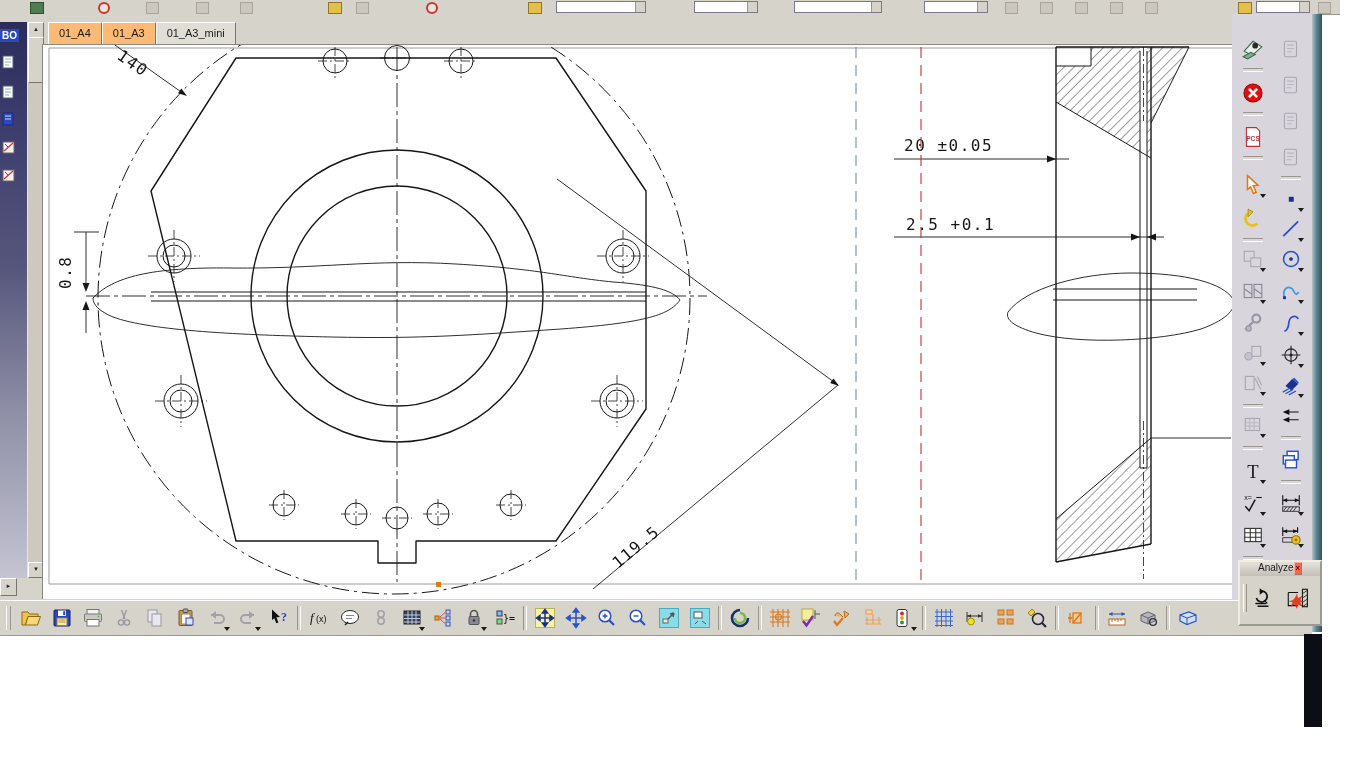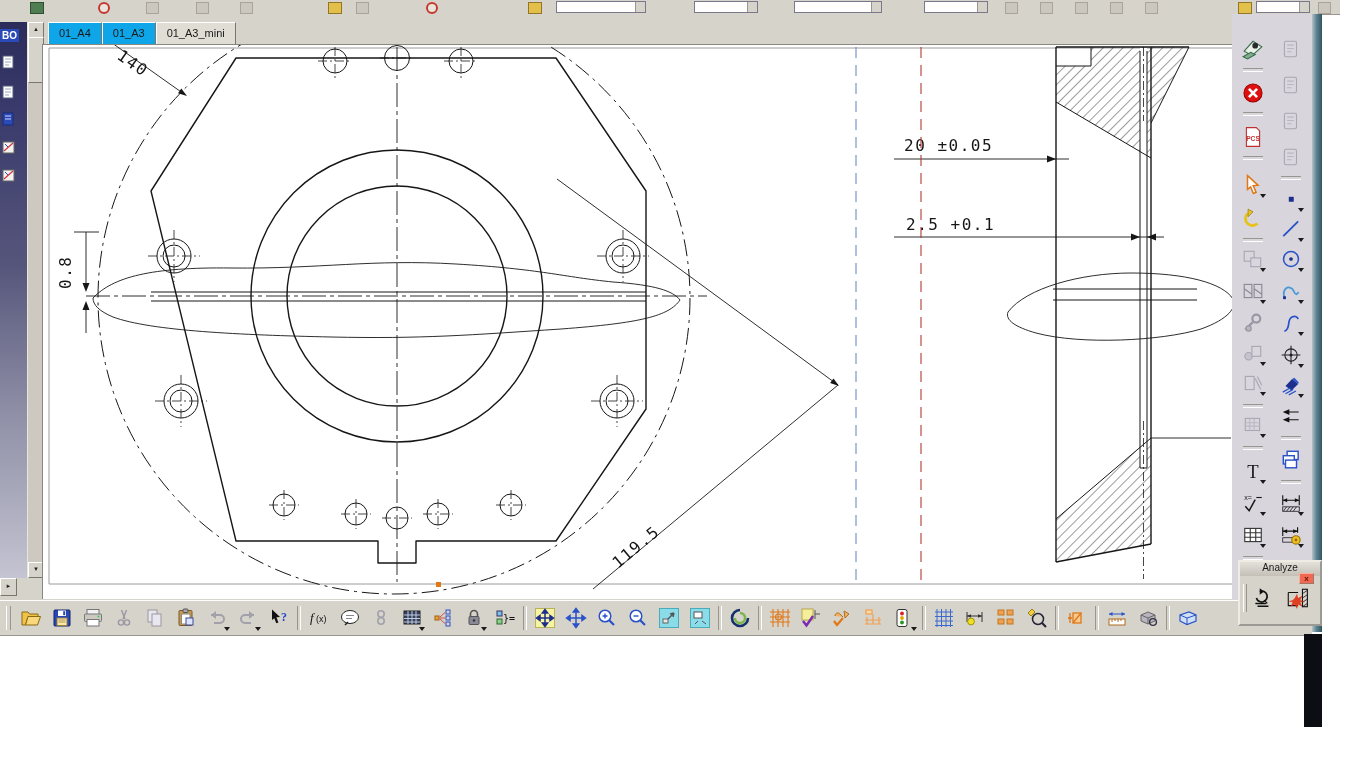--- a/index.html
+++ b/index.html
@@ -23,21 +23,21 @@
   .tsel{background:#2a4ab8;color:#fff;font:bold 10px "Liberation Sans",sans-serif;padding:1px 2px;}
   
   #vscroll{left:27px;top:22px;width:14px;height:556px;background:#cdc9c1;border-left:1px solid #e8e5dd;}
   .sbtn{position:absolute;left:0;width:14px;height:14px;background:#d6d3cb;border:1px solid;
     border-color:#fff #7a766e #7a766e #fff;font-size:6px;line-height:12px;text-align:center;color:#222;}
   #vthumb{position:absolute;left:0;top:15px;width:14px;height:44px;background:#d6d3cb;border:1px solid;border-color:#fff #7a766e #7a766e #fff;}
   #harrow{left:0;top:578px;width:15px;height:16px;background:#d6d3cb;border:1px solid;border-color:#fff #7a766e #7a766e #fff;
     font-size:6px;line-height:14px;text-align:center;color:#222;position:absolute;}
   
   #tabs{left:42px;top:20px;width:1190px;height:24px;display:flex;align-items:flex-end;padding-left:6px;box-sizing:border-box;}
-  .tab{font-size:11px;color:#1a1a1a;padding:4px 10px 5px;background:#0ea5e9;border-right:1px solid #7a766e;
+  .tab{font-size:11px;color:#1a1a1a;padding:4px 10px 5px;background:#fdba74;border-right:1px solid #7a766e;
     border-top:1px solid #fff;border-left:1px solid #fff;white-space:nowrap;}
   .tab.active{background:#e0ddd5;}
   
   #canvas{left:42px;top:44px;width:1190px;height:554px;background:#fff;border-top:1px solid #8a8680;border-left:1px solid #8a8680;}
   #canvas svg{display:block;}
   .g{stroke:#161616;stroke-width:1.4;fill:none;stroke-linejoin:round;}
   .g2{stroke:#161616;stroke-width:1;fill:none;}
   .d{stroke:#161616;stroke-width:.9;fill:none;}
   .cl{stroke:#161616;stroke-width:1;fill:none;stroke-dasharray:17 5 3 5;}
   .cl2{stroke:#161616;stroke-width:.9;fill:none;stroke-dasharray:24 4 4 4;}
@@ -58,22 +58,22 @@
   
   #sb{left:0;top:636px;width:1312px;height:24px;background:#d8d8e6;font-size:12px;color:#14142a;}
   #sbmsg{position:absolute;left:2px;top:5px;white-space:nowrap;}
   #cmdinput{position:absolute;left:940px;top:3px;width:294px;height:15px;background:#fff;border:1px solid #7c788c;
     border-top-color:#55516a;font-size:11px;padding:0 2px;}
   .sbbtn{position:absolute;top:3px;width:26px;height:18px;background:#d6d3cb;border:1px solid;border-color:#fff #7a766e #7a766e #fff;
     display:flex;align-items:center;justify-content:center;}
   #blackcorner{left:1304px;top:634px;width:18px;height:93px;background:#0d0d14;}
   
   #pal{left:1238px;top:560px;width:84px;height:66px;background:#d6d3cb;border:2px outset #efece4;z-index:30;box-sizing:border-box;}
-  #paltitle{height:14px;background:linear-gradient(180deg,#e4e1da,#c4c0b8);display:flex;align-items:center;
-    padding:0 6px;font-size:10px;color:#1a1a1a;flex-direction:column;}
+  #paltitle{height:14px;background:linear-gradient(180deg,#e4e1da,#c4c0b8);display:flex;align-items:flex-start;
+    padding:0 18px;font-size:10px;color:#1a1a1a;}
   #palclose{margin-left:auto;width:13px;height:11px;background:#ee6a52;border:1px outset #f8b0a0;color:#6e0e08;
     font:bold 8px "Liberation Sans",sans-serif;line-height:9px;text-align:center;}
   #palbody{position:relative;height:46px;}
   .palgrip{position:absolute;left:3px;top:8px;width:2px;height:28px;border-left:1px solid #fff;border-right:1px solid #9a968e;}
   .palic{position:absolute;top:8px;width:28px;height:28px;display:flex;align-items:center;justify-content:center;}
 </style>
 </head>
 <body>
 
 <div id="app">

